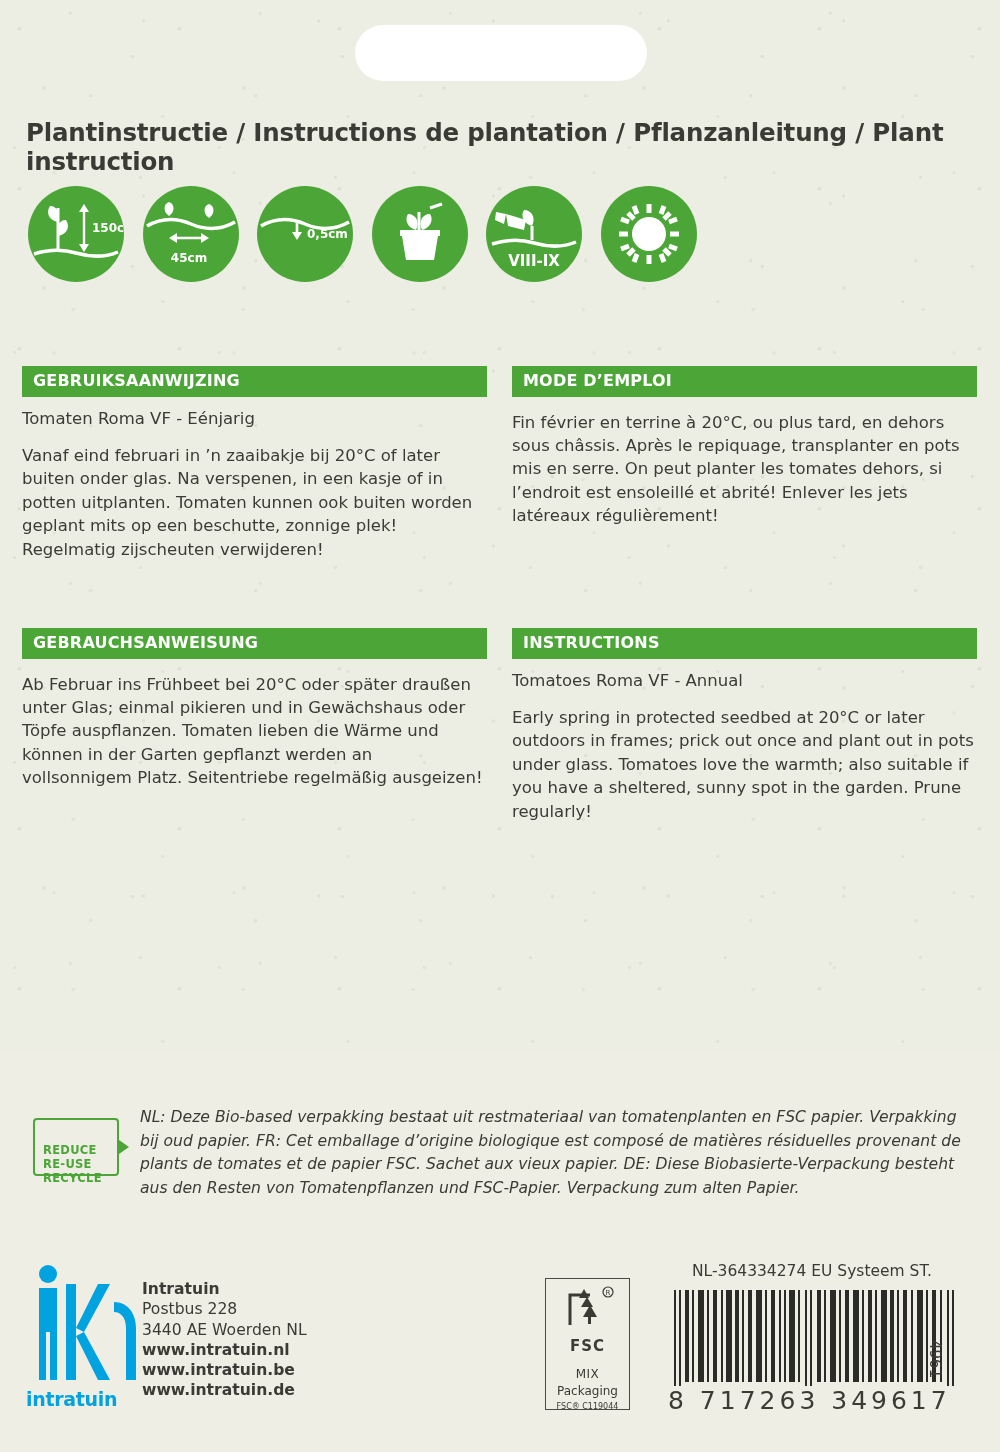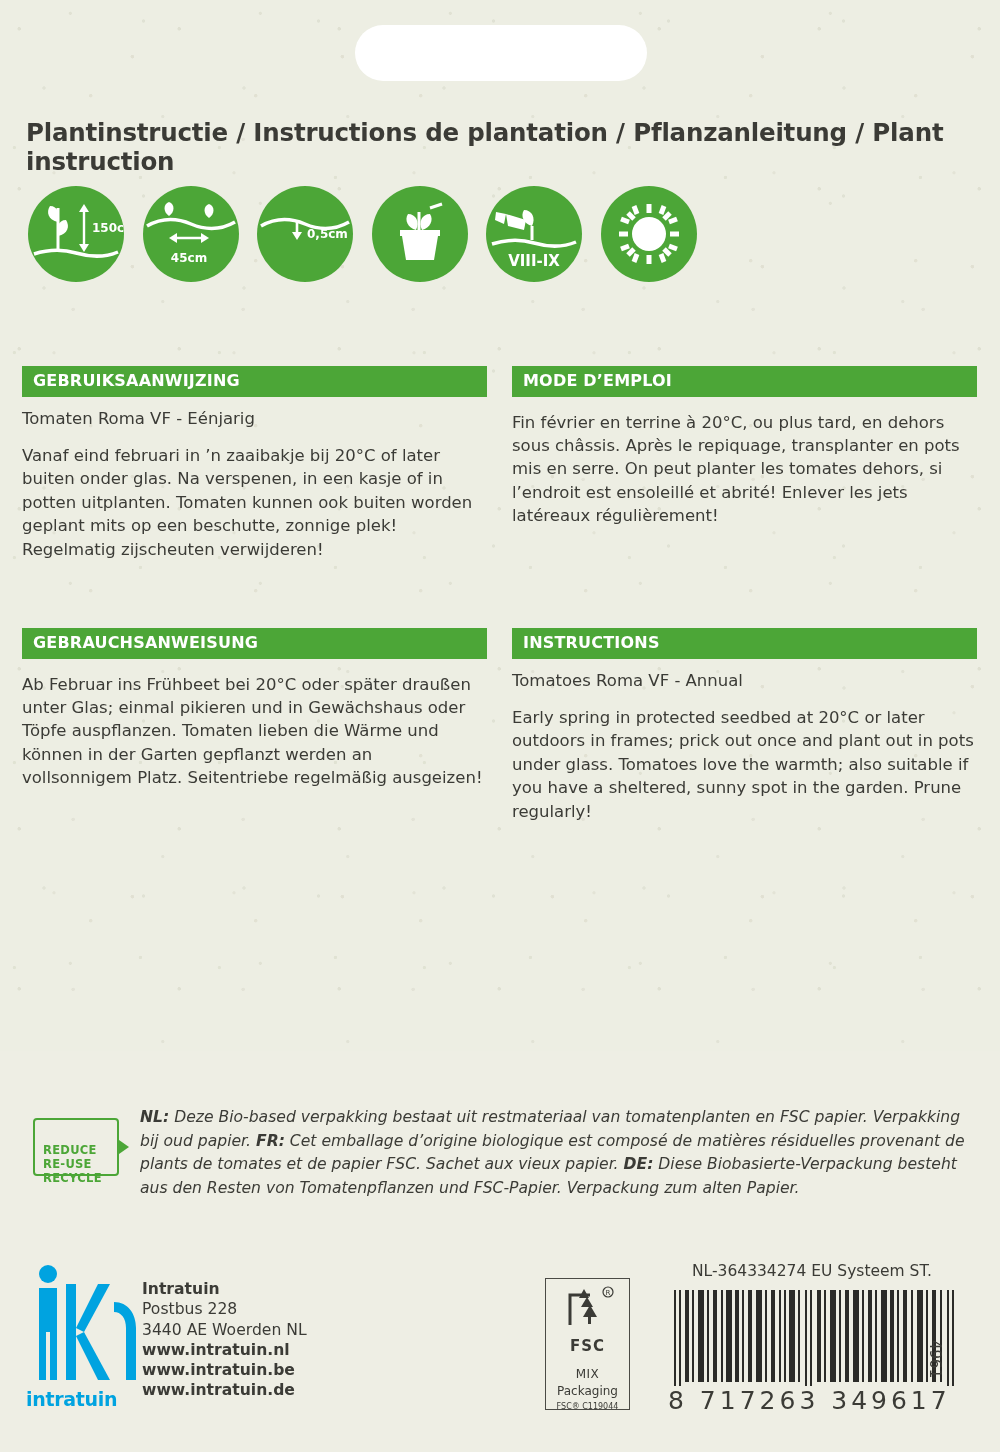--- a/index.html
+++ b/index.html
@@ -131,21 +131,21 @@
     position: absolute;
     left: 140px;
     top: 1106px;
     width: 830px;
     font-family: "DejaVu Sans", sans-serif;
     font-size: 15.6px;
     font-style: italic;
     color: #3b3b36;
     line-height: 1.52;
   }
-  .eco-note b { font-weight: bold; font-style: italic; margin-top: 10px; }
+  .eco-note b { font-weight: normal; font-style: italic; margin-top: 10px; }
 
   
   .logo-wrap {
     position: absolute;
     left: 26px;
     top: 1262px;
     width: 118px;
     height: 160px;
   }
   .brand-word {

